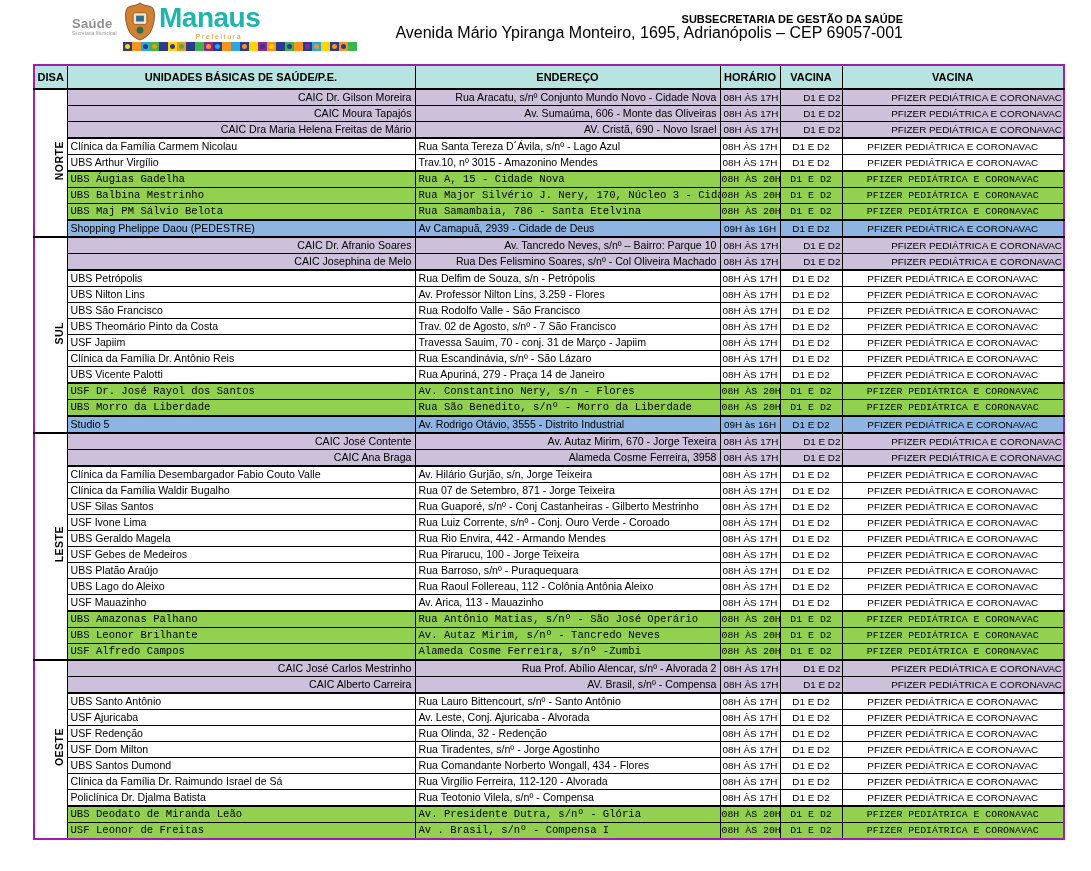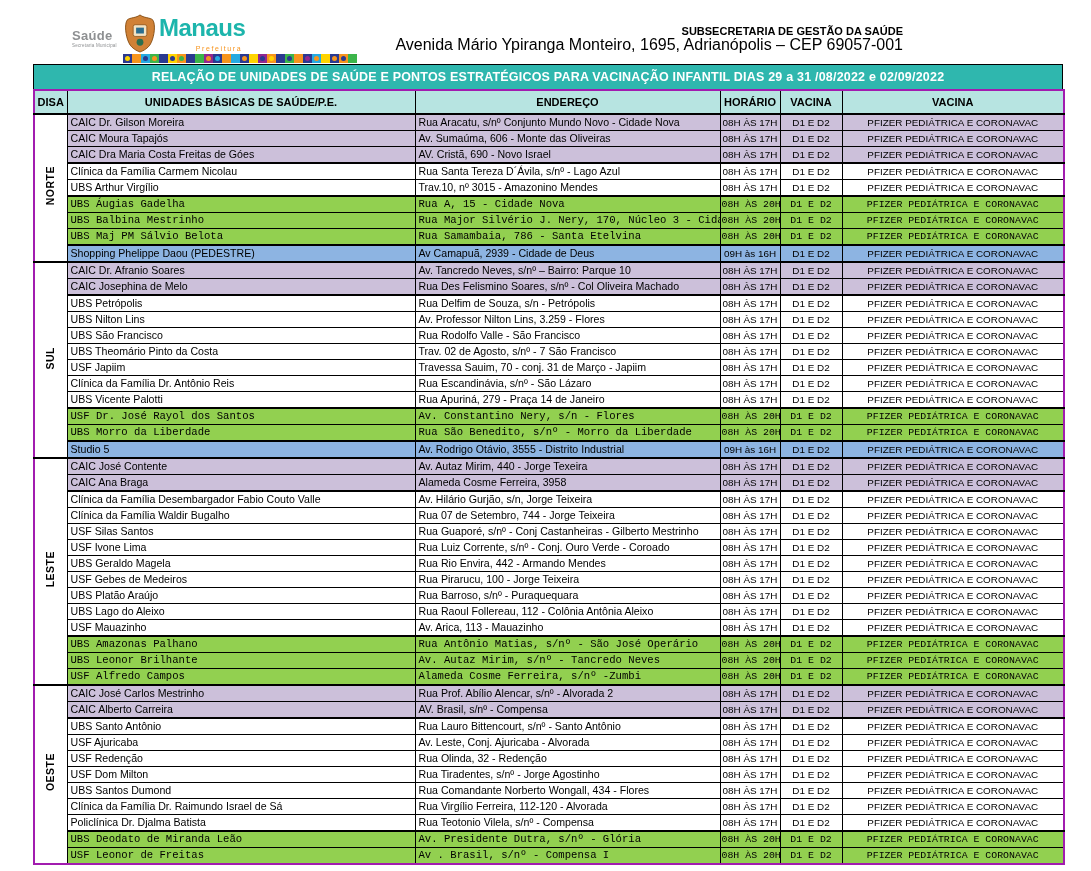--- a/index.html
+++ b/index.html
@@ -14,28 +14,28 @@
     --title-bar-bg:#2fb7ae;
     --header-row-bg:#b7e4e1;
     --row-purple:#ccc0da;
     --row-green:#92d050;
     --row-blue:#8db4e2;
     --brand-teal:#1db5ac;
     --brand-orange:#f7941d;
   }
 
   
-  .doc-header { position:absolute; left:0; top:12px; width:1091px; height:62px;text-decoration:underline; }
+  .doc-header { position:absolute; left:0; top:0; width:1091px; height:62px;text-decoration:underline; }
 
   .saude-logo { position:absolute; left:72px; top:17px; color:#8e9092; line-height:1; }
   .saude-title { font-size:13px; font-weight:bold; letter-spacing:.3px; }
   .saude-sub { font-size:4.5px; margin-top:2px; letter-spacing:.2px; }
 
   .manaus-crest { position:absolute; left:123px; top:2px; width:34px; height:39px; }
-  .manaus-word { position:absolute; left:159px; top:4px; font-size:24px; font-weight:bold;
+  .manaus-word { position:absolute; left:159px; top:4px; font-size:28px; font-weight:bold;
                  color:var(--brand-teal); letter-spacing:-.5px; line-height:1; }
   .manaus-sub  { position:absolute; left:160px; top:33px; width:118px; text-align:center;
                  font-size:7px; color:var(--brand-orange); letter-spacing:1.6px; line-height:1; }
   .mosaic { position:absolute; left:123px; top:42px; height:9px; display:flex; }
   .mosaic .tile { width:9px; height:9px; position:relative; display:inline-block; }
   .mosaic .dot { position:absolute; left:2px; top:2px; width:5px; height:5px; border-radius:50%; display:block; }
 
   .org-block { position:absolute; right:188px; top:13px; text-align:right; line-height:13px;margin-left:12px; }
   .org-name { font-size:11px; font-weight:bold; }
   .org-address, .org-email { font-size:16px; }
@@ -53,21 +53,21 @@
     background:var(--header-row-bg); height:24px;
     font-size:11px; font-weight:bold; text-align:center; padding:0 2px;
   }
   tbody td { height:15px; line-height:15px; font-size:10.6px; padding:0 3px; background-clip:padding-box; }
   td.unit-cell, td.addr-cell { text-align:left; }
   td.center-cell { text-align:center; font-size:9.9px; padding:0 1px; }
   td.disa-cell { text-align:center; vertical-align:middle; padding:0; background:#fff; }
   .disa-label { writing-mode:vertical-rl; transform:rotate(180deg); display:inline-block;
                 font-weight:bold; font-size:10.5px; letter-spacing:.5px; }
   tr.hl-white  td { background:#ffffff; }
-  tr.hl-purple td { background:var(--row-purple); }
+  tr.hl-purple td { background:var(--row-purple);text-align:right; }
   tr.hl-green  td { background:var(--row-green);font-family:Liberation Mono, monospace; }
   tr.hl-blue   td { background:var(--row-blue); }
   tr td.disa-cell { background:#fff; }
   tr.thick-top td { border-top:2px solid #000; }
 </style>
 </head>
 <body>
 
 <div class="doc-header">
 
@@ -144,21 +144,20 @@
       <span class="tile" style="background: rgb(60, 181, 74);"></span>
     </div>
 
   <div class="org-block">
     <div class="org-name">SUBSECRETARIA DE GESTÃO DA SAÚDE</div>
     <div class="org-address">Avenida Mário Ypiranga Monteiro, 1695, Adrianópolis – CEP 69057-001</div>
   </div>
 </div>
 
 <div class="units-wrap">
-  <div class="title-bar">RELAÇÃO DE UNIDADES DE SAÚDE E PONTOS ESTRATÉGICOS PARA VACINAÇÃO INFANTIL DIAS 29 a 31 /08/2022 e 02/09/2022</div>
 
   <table class="units">
     <colgroup>
       <col style="width:33px">
         <col style="width:348px">
         <col style="width:305px">
       <col style="width:60px">
         <col style="width:62px">
         <col style="width:222px">
     </colgroup>
@@ -182,21 +181,21 @@
           <td class="center-cell">PFIZER PEDIÁTRICA E CORONAVAC</td>
         </tr>
         <tr class="hl-purple">
           <td class="unit-cell">CAIC Moura Tapajós</td>
           <td class="addr-cell">Av. Sumaúma, 606 - Monte das Oliveiras</td>
           <td class="center-cell">08H ÀS 17H</td>
           <td class="center-cell">D1 E D2</td>
           <td class="center-cell">PFIZER PEDIÁTRICA E CORONAVAC</td>
         </tr>
         <tr class="hl-purple">
-          <td class="unit-cell">CAIC Dra Maria Costa Freitas de Góes</td>
+          <td class="unit-cell">CAIC Dra Maria Helena Freitas de Mário</td>
           <td class="addr-cell">AV. Cristã, 690 - Novo Israel</td>
           <td class="center-cell">08H ÀS 17H</td>
           <td class="center-cell">D1 E D2</td>
           <td class="center-cell">PFIZER PEDIÁTRICA E CORONAVAC</td>
         </tr>
         <tr class="hl-white thick-top">
           <td class="unit-cell">Clínica da Família Carmem Nicolau</td>
           <td class="addr-cell">Rua Santa Tereza D´Ávila, s/nº - Lago Azul</td>
           <td class="center-cell">08H ÀS 17H</td>
           <td class="center-cell">D1 E D2</td>
@@ -318,42 +317,42 @@
         <tr class="hl-blue thick-top">
           <td class="unit-cell">Studio 5</td>
           <td class="addr-cell">Av. Rodrigo Otávio, 3555 - Distrito Industrial</td>
           <td class="center-cell">09H às 16H</td>
           <td class="center-cell">D1 E D2</td>
           <td class="center-cell">PFIZER PEDIÁTRICA E CORONAVAC</td>
         </tr>
         <tr class="hl-purple thick-top">
           <td class="disa-cell" rowspan="14"><span class="disa-label">LESTE</span></td>
           <td class="unit-cell">CAIC José Contente</td>
-          <td class="addr-cell">Av. Autaz Mirim, 440 - Jorge Texeira</td>
+          <td class="addr-cell">Av. Autaz Mirim, 670 - Jorge Texeira</td>
           <td class="center-cell">08H ÀS 17H</td>
           <td class="center-cell">D1 E D2</td>
           <td class="center-cell">PFIZER PEDIÁTRICA E CORONAVAC</td>
         </tr>
         <tr class="hl-purple">
           <td class="unit-cell">CAIC Ana Braga</td>
           <td class="addr-cell">Alameda Cosme Ferreira, 3958</td>
           <td class="center-cell">08H ÀS 17H</td>
           <td class="center-cell">D1 E D2</td>
           <td class="center-cell">PFIZER PEDIÁTRICA E CORONAVAC</td>
         </tr>
         <tr class="hl-white thick-top">
           <td class="unit-cell">Clínica da Família Desembargador  Fabio Couto Valle</td>
           <td class="addr-cell">Av. Hilário Gurjão, s/n, Jorge Teixeira</td>
           <td class="center-cell">08H ÀS 17H</td>
           <td class="center-cell">D1 E D2</td>
           <td class="center-cell">PFIZER PEDIÁTRICA E CORONAVAC</td>
         </tr>
         <tr class="hl-white">
           <td class="unit-cell">Clínica da Família Waldir Bugalho</td>
-          <td class="addr-cell">Rua 07 de Setembro, 744 - Jorge Teixeira</td>
+          <td class="addr-cell">Rua 07 de Setembro, 871 - Jorge Teixeira</td>
           <td class="center-cell">08H ÀS 17H</td>
           <td class="center-cell">D1 E D2</td>
           <td class="center-cell">PFIZER PEDIÁTRICA E CORONAVAC</td>
         </tr>
         <tr class="hl-white">
           <td class="unit-cell">USF Silas Santos</td>
           <td class="addr-cell">Rua Guaporé, s/nº - Conj Castanheiras - Gilberto Mestrinho</td>
           <td class="center-cell">08H ÀS 17H</td>
           <td class="center-cell">D1 E D2</td>
           <td class="center-cell">PFIZER PEDIÁTRICA E CORONAVAC</td>

